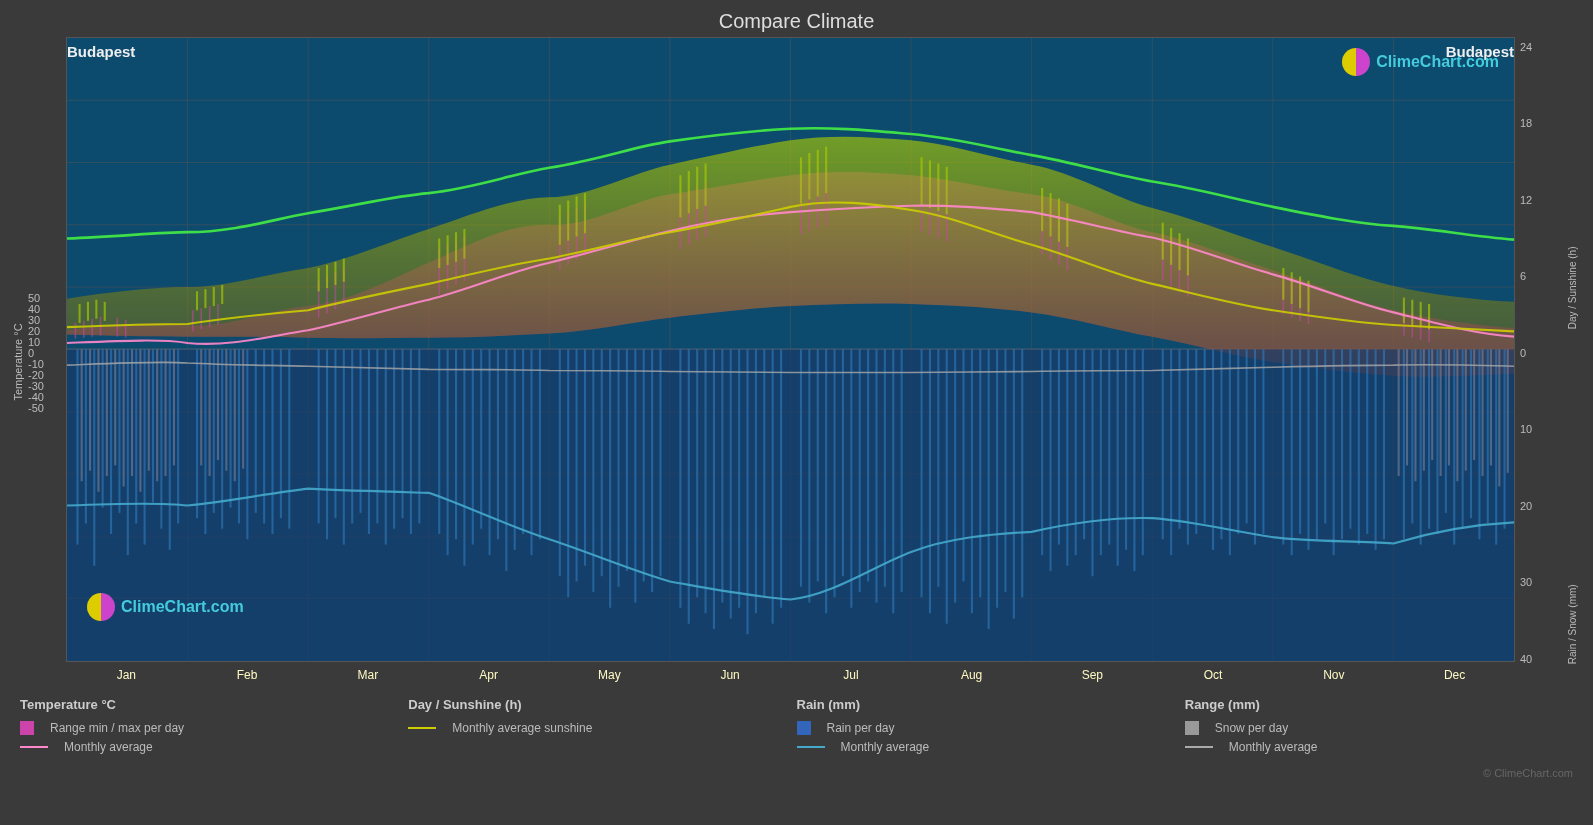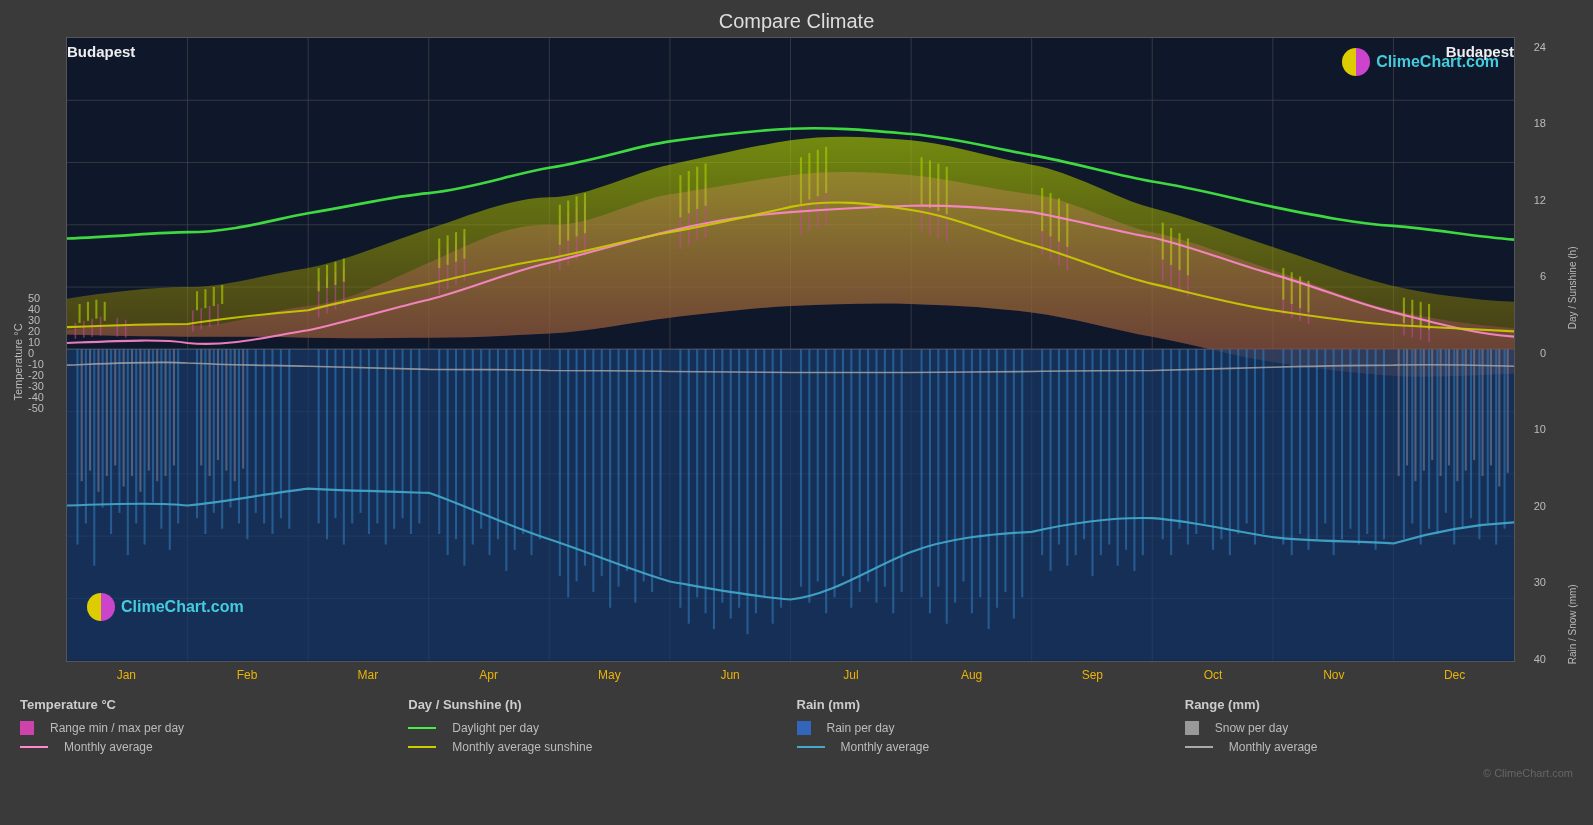--- a/index.html
+++ b/index.html
@@ -31,36 +31,36 @@
 
     .y-tick {
       font-size: 11px;
       color: #bbb;
       line-height: 1;
     }
 
     .plot-area {
       flex: 1;
       position: relative;
-      background: #0f172a;
+      background: #0c4a6e;
       border: 1px solid #555;
       overflow: hidden;
     }
 
     .x-axis {
       height: 25px;
       display: flex;
       align-items: center;
       justify-content: space-around;
       padding: 2px 0 0 0;
     }
 
     .x-tick {
       font-size: 12px;
-      color: #eab308;
+      color: #fef9c3;
       flex: 1;
       text-align: center;
     }
 
     
     .legend-area {
       height: 130px;
       padding: 10px 20px;
       display: flex;
       flex-direction: column;
@@ -651,21 +651,21 @@
         <span class="x-tick">Aug</span>
         <span class="x-tick">Sep</span>
         <span class="x-tick">Oct</span>
         <span class="x-tick">Nov</span>
         <span class="x-tick">Dec</span>
       </div>
     </div>
 
     <div style="width:70px; position:relative; display:flex;">
 
-      <div style="width:35px; display:flex; flex-direction:column; justify-content:space-between; padding: 5px 4px 22px 5px; align-items: flex-end;">
+      <div style="width:35px; display:flex; flex-direction:column; justify-content:space-between; padding: 5px 4px 22px 5px;">
         <span class="y-tick">24</span>
         <span class="y-tick">18</span>
         <span class="y-tick">12</span>
         <span class="y-tick">6</span>
         <span class="y-tick">0</span>
         <span class="y-tick">10</span>
         <span class="y-tick">20</span>
         <span class="y-tick">30</span>
         <span class="y-tick">40</span>
       </div>
@@ -689,24 +689,20 @@
         </div>
         <div class="legend-item">
           <div class="legend-swatch-line" style="background:#ff88cc;"></div>
           <span>Monthly average</span>
         </div>
       </div>
 
       <div class="legend-section">
         <div class="legend-title">Day / Sunshine (h)</div>
         <div class="legend-item">
-          <div class="legend-swatch-line" style="background:#44ee44;"></div>
-          <span>Daylight per day</span>
-        </div>
-        <div class="legend-item">
           <div class="legend-swatch-line" style="background:#cccc00;"></div>
           <span>Monthly average sunshine</span>
         </div>
       </div>
 
       <div class="legend-section">
         <div class="legend-title">Rain (mm)</div>
         <div class="legend-item">
           <div class="legend-swatch-box" style="background:#3366bb;"></div>
           <span>Rain per day</span>

